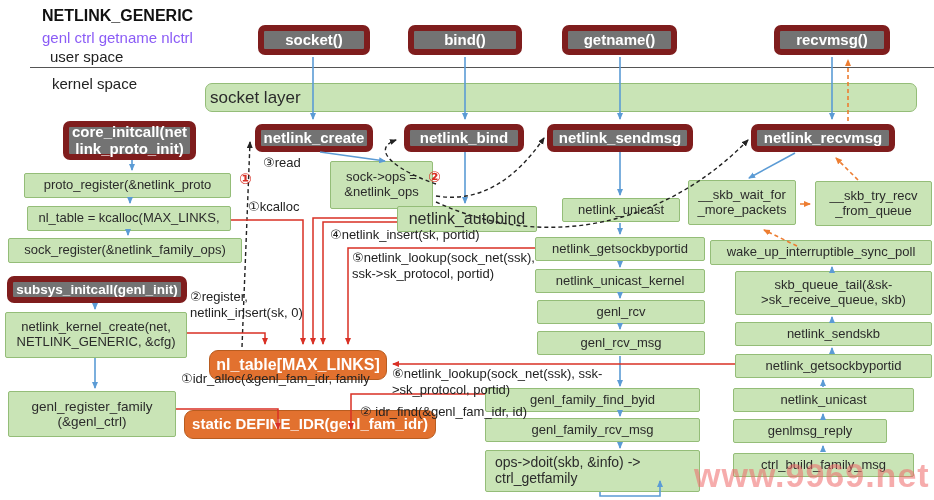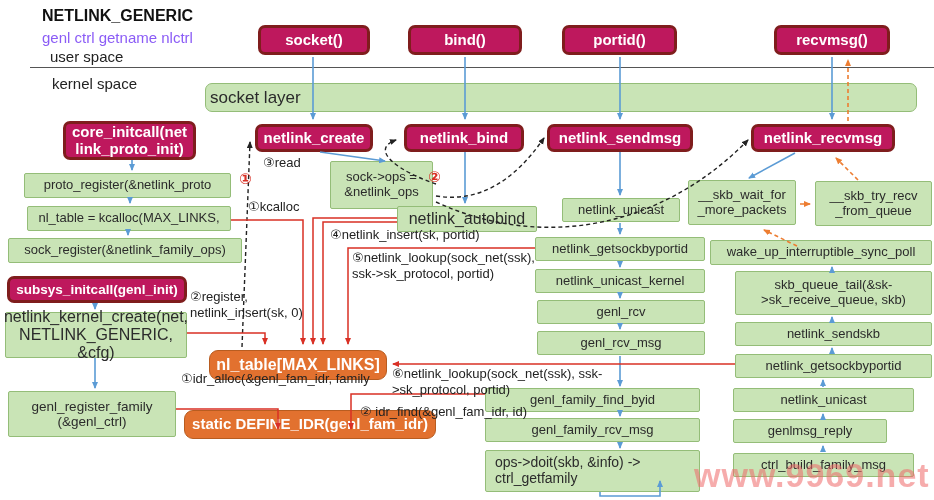--- a/index.html
+++ b/index.html
@@ -1,21 +1,21 @@
 <!DOCTYPE html>
 <html><head>
 <meta charset="utf-8">
 <style>
   html,body{margin:0;padding:0;background:#fff;}
   #stage{position:relative;width:934px;height:500px;background:#ffffff;overflow:hidden;
          font-family:"Liberation Sans","DejaVu Sans",sans-serif;}
   .box{position:absolute;display:flex;align-items:center;justify-content:center;
        text-align:center;box-sizing:border-box;line-height:1.12;z-index:2;}
-  .blue{background:#be185d;color:#fff;font-weight:bold;font-size:15px;border-radius:7px;
-        border:3px solid #7f1d1d;}
+  .blue{background:#737373;color:#fff;font-weight:bold;font-size:15px;border-radius:7px;
+        border:6px solid #7f1d1d;}
   .green{background:#c9e4b6;color:#2b2b2b;font-size:13px;border:1px solid #94bd78;border-radius:2px;}
   .orange{background:#e2712f;color:#fff;font-weight:bold;font-size:16px;border-radius:9px;
         border:1px solid #b85c20;}
   .layer{justify-content:flex-start;padding-left:4px;border-radius:7px;font-size:17px;}
   .left-text{justify-content:flex-start;text-align:left;padding-left:9px;}
   .ann{position:absolute;font-size:13px;color:#222;z-index:4;line-height:1.25;}
   .rednum{color:#d93025;font-size:15px;font-weight:bold;}
   .t-title{position:absolute;font-size:16px;font-weight:bold;color:#111;z-index:4;}
   .t-sub{position:absolute;font-size:15px;color:#8b5cf6;z-index:4;}
   .t-space{position:absolute;font-size:15px;color:#222;z-index:4;}
@@ -34,36 +34,36 @@
 <div id="stage">
 
   <div class="t-title" style="left:42px;top:7px">NETLINK_GENERIC</div>
   <div class="t-sub" style="left:42px;top:29px">genl ctrl getname nlctrl</div>
   <div class="t-space" style="left:50px;top:48px">user space</div>
   <div class="hline"></div>
   <div class="t-space" style="left:52px;top:75px">kernel space</div>
 
   <div class="box blue" style="left:258px;top:25px;width:112px;height:30px">socket()</div>
   <div class="box blue" style="left:408px;top:25px;width:114px;height:30px">bind()</div>
-  <div class="box blue" style="left:562px;top:25px;width:115px;height:30px">portid()</div>
+  <div class="box blue" style="left:562px;top:25px;width:115px;height:30px">getname()</div>
   <div class="box blue" style="left:774px;top:25px;width:116px;height:30px">recvmsg()</div>
 
   <div class="box green layer" style="left:205px;top:83px;width:712px;height:29px">socket layer</div>
 
   <div class="box blue" style="left:255px;top:124px;width:118px;height:28px">netlink_create</div>
   <div class="box blue" style="left:404px;top:124px;width:120px;height:28px">netlink_bind</div>
   <div class="box blue" style="left:547px;top:124px;width:146px;height:28px">netlink_sendmsg</div>
   <div class="box blue" style="left:751px;top:124px;width:144px;height:28px">netlink_recvmsg</div>
 
   <div class="box blue" style="left:63px;top:121px;width:133px;height:39px">core_initcall(net link_proto_init)</div>
   <div class="box green" style="left:24px;top:173px;width:207px;height:25px">proto_register(&amp;netlink_proto</div>
   <div class="box green" style="left:27px;top:206px;width:204px;height:25px">nl_table = kcalloc(MAX_LINKS,</div>
   <div class="box green" style="left:8px;top:238px;width:234px;height:25px">sock_register(&amp;netlink_family_ops)</div>
   <div class="box blue" style="left:7px;top:276px;width:180px;height:27px;font-size:13.5px;white-space:nowrap">subsys_initcall(genl_init)</div>
-  <div class="box green" style="left:5px;top:312px;width:182px;height:46px;font-size:16px">netlink_kernel_create(net, NETLINK_GENERIC, &amp;cfg)</div>
+  <div class="box green" style="left:5px;top:312px;width:182px;height:46px;font-size:13px">netlink_kernel_create(net, NETLINK_GENERIC, &amp;cfg)</div>
   <div class="box green" style="left:8px;top:391px;width:168px;height:46px;font-size:13.5px">genl_register_family (&amp;genl_ctrl)</div>
 
   <div class="box green" style="left:330px;top:161px;width:103px;height:48px">sock-&gt;ops = &amp;netlink_ops</div>
   <div class="box green" style="left:397px;top:206px;width:140px;height:26px;font-size:16px">netlink_autobind</div>
 
   <div class="box green" style="left:562px;top:198px;width:118px;height:24px">netlink_unicast</div>
   <div class="box green" style="left:535px;top:237px;width:170px;height:24px">netlink_getsockbyportid</div>
   <div class="box green" style="left:535px;top:269px;width:170px;height:24px">netlink_unicast_kernel</div>
   <div class="box green" style="left:537px;top:300px;width:168px;height:24px">genl_rcv</div>
   <div class="box green" style="left:537px;top:331px;width:168px;height:24px">genl_rcv_msg</div>

